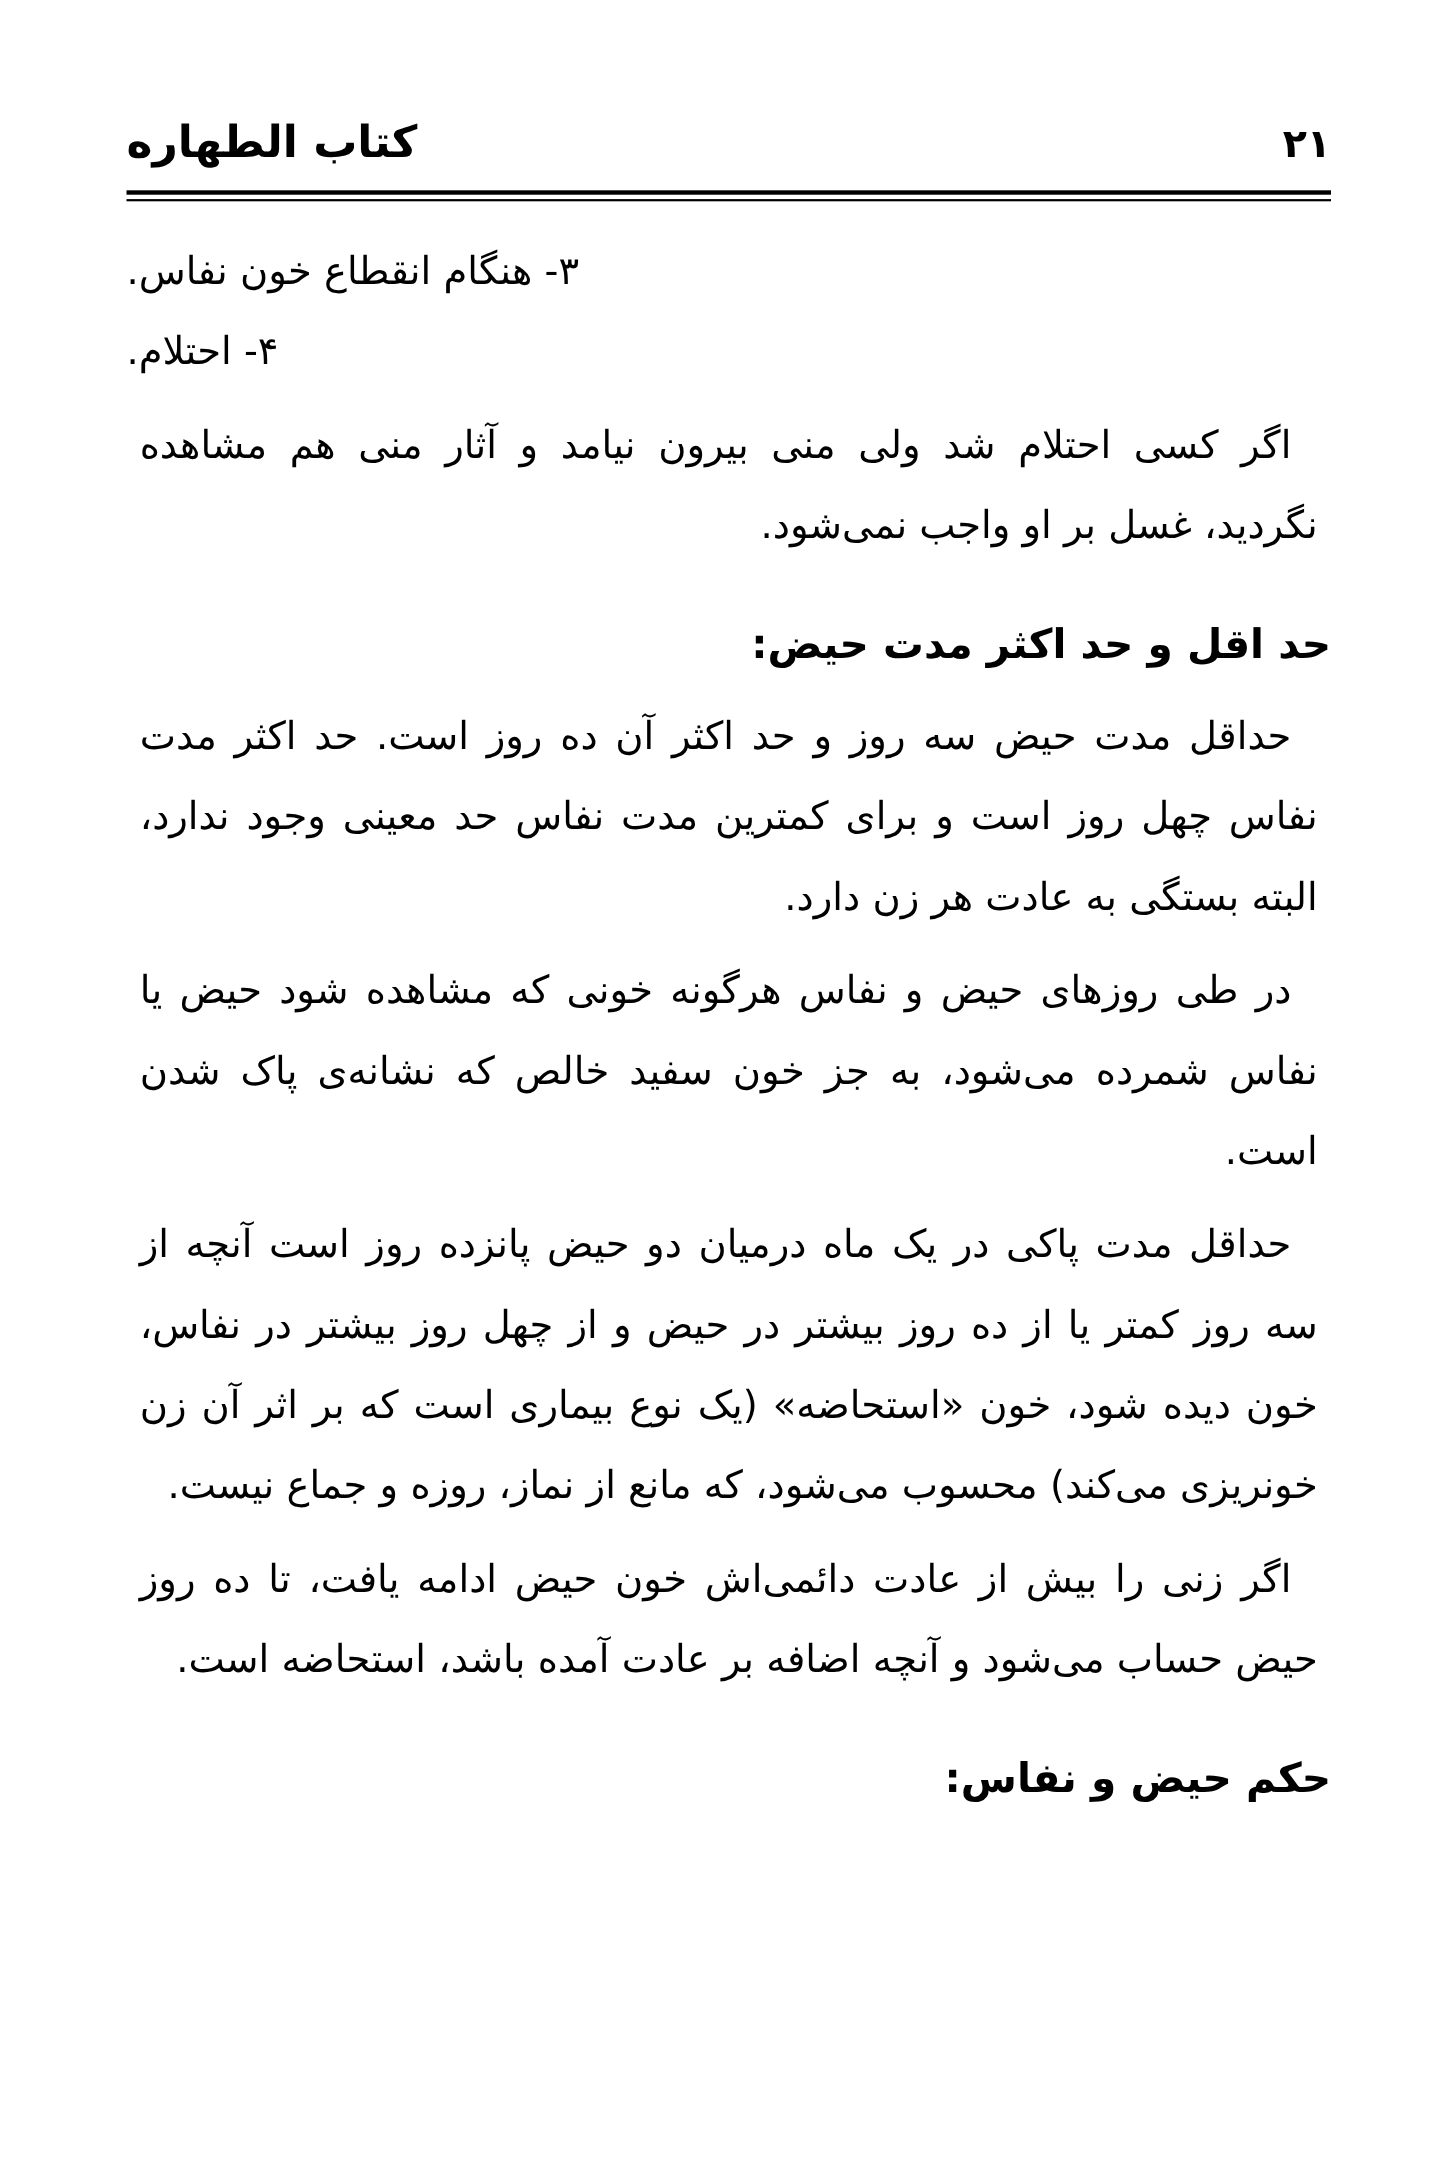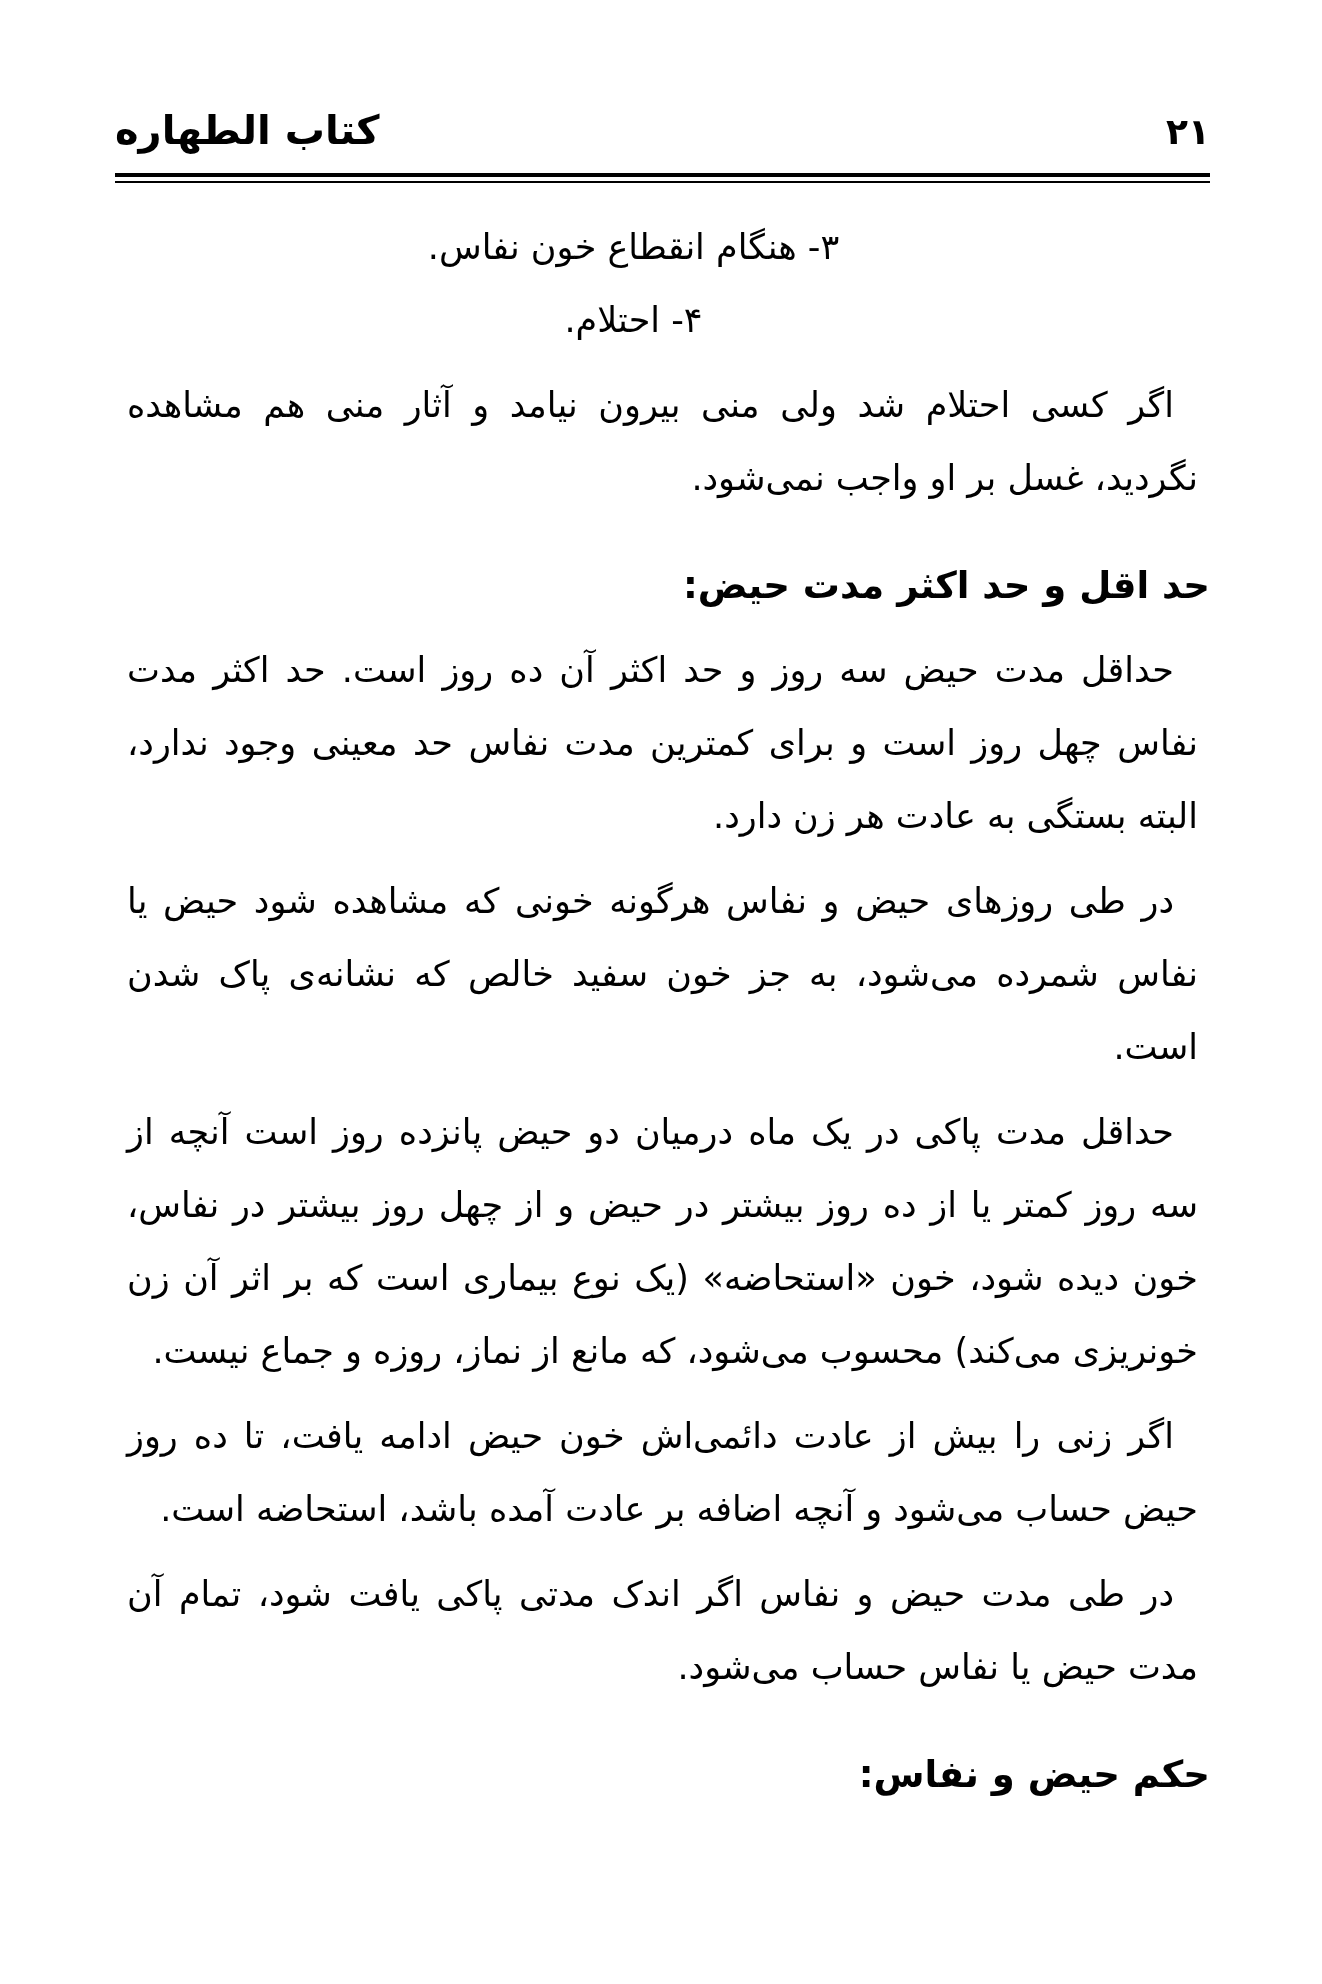--- a/index.html
+++ b/index.html
@@ -54,21 +54,21 @@
     line-height: 73px;
     text-align: justify;
   }
   .page-body p {
     margin: 12px;
     text-indent: 24px;
   }
   .list-item {
     padding-right: 58px;
     text-indent: 0;
-    text-align: center;
+    text-align: left;
   }
   .section-heading {
     font-size: 37px;
     font-weight: bold;
     margin: 34px 0 0 0;
     text-indent: 0;
   }
 </style>
 </head>
 <body>
@@ -94,20 +94,19 @@
 
     <p>حداقل مدت حیض سه روز و حد اکثر آن ده روز است. حد اکثر مدت نفاس چهل روز است و برای کمترین مدت نفاس حد معینی وجود ندارد، البته بستگی به عادت هر زن دارد.</p>
 
     <p>در طی روزهای حیض و نفاس هرگونه خونی که مشاهده شود حیض یا نفاس شمرده می‌شود، به جز خون سفید خالص که نشانه‌ی پاک شدن است.</p>
 
     <p>حداقل مدت پاکی در یک ماه درمیان دو حیض پانزده روز است آنچه از سه روز کمتر یا از ده روز بیشتر در حیض و از چهل روز بیشتر در نفاس، خون دیده شود، خون «استحاضه» (یک نوع بیماری است که بر اثر آن زن خونریزی می‌کند) محسوب می‌شود، که مانع از نماز، روزه و جماع نیست.</p>
 
     <p>اگر زنی را بیش از عادت دائمی‌اش خون حیض ادامه یافت، تا ده روز حیض حساب می‌شود و آنچه اضافه بر عادت آمده باشد، استحاضه است.</p>
 
 
-    <p>در طی مدت حیض و نفاس اگر اندک مدتی پاکی یافت شود، تمام آن مدت حیض یا نفاس حساب می‌شود.</p>
 
     <h2 class="section-heading">حکم حیض و نفاس:</h2>
 
 
   </div>
 
 </div>
 
 </body></html>

